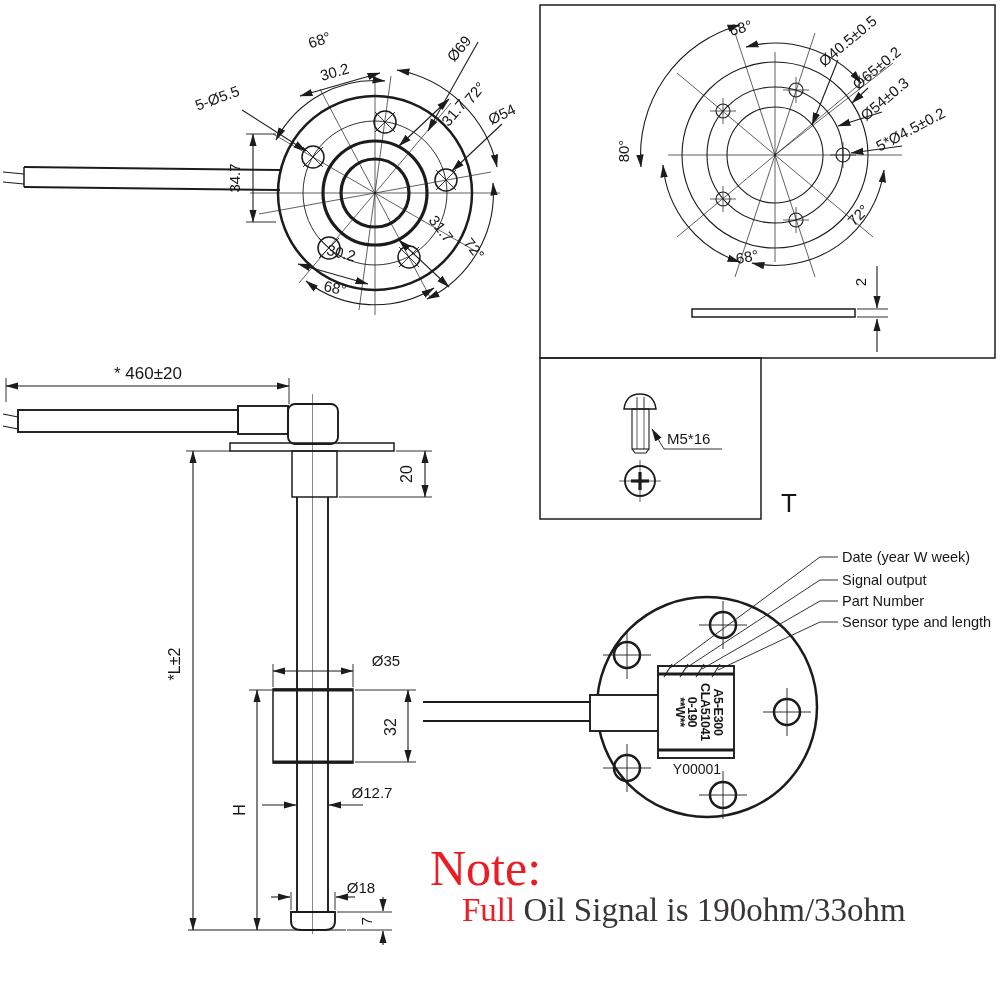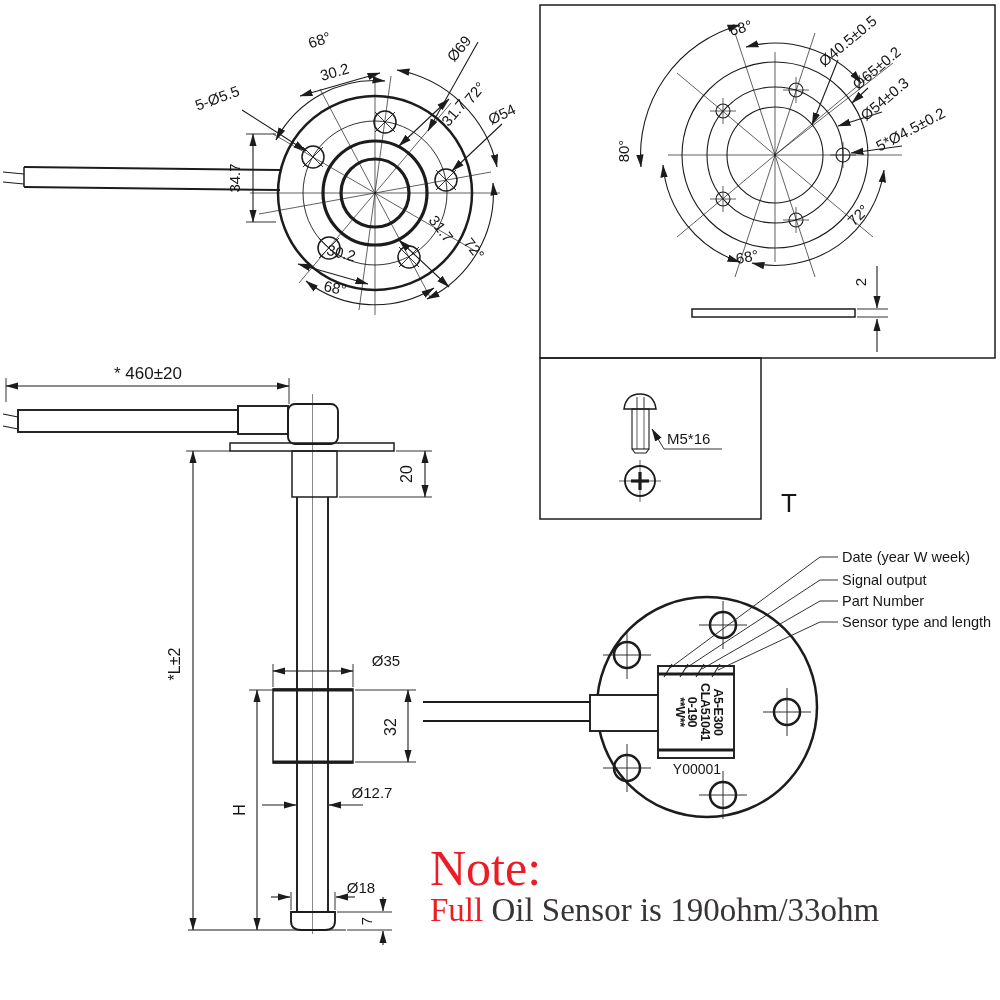--- a/index.html
+++ b/index.html
@@ -13,21 +13,21 @@
   .cl{stroke:#555;stroke-width:.7;}
   .dimt{font-size:15px;}
   .dimt16{font-size:16px;}
   .dimt17{font-size:17px;}
   .callout{font-size:14.5px;}
   .whitefill{fill:#fff;}
   .platetxt{font-size:12.5px;font-weight:700;letter-spacing:-.3px;}
   .note{position:absolute;left:430px;top:843px;font-family:"Liberation Serif",serif;}
   .note-title{font-size:50px;color:var(--accent,#ec1c24);line-height:1.0;}
   .note-line{font-size:33px;color:var(--ink,#393536);line-height:1.07;white-space:nowrap;}
-  .note-line .red{color:var(--accent,#ec1c24);}
+  .note-line .red{color:var(--accent,#ec1c24);margin-left:32px;}
 </style>
 </head>
 <body>
 
 <div id="stage">
 <svg width="1000" height="1000" viewBox="0 0 1000 1000">
   <defs>
     <marker id="a" viewBox="0 0 12 10" refX="11.5" refY="5" markerWidth="13" markerHeight="11" orient="auto-start-reverse" markerUnits="userSpaceOnUse">
       <path d="M0,1.6 L12,5 L0,8.4 Z" fill="#1c1c1c"></path>
     </marker>
@@ -326,15 +326,15 @@
     <path class="ln w08" d="M718,670 L820,622 L838,622" fill="none"></path>
     <text class="callout" x="842" y="562">Date (year W week)</text>
     <text class="callout" x="842" y="585">Signal output</text>
     <text class="callout" x="842" y="606">Part Number</text>
     <text class="callout" x="842" y="627">Sensor type and length</text>
   </g>
 </svg>
 
 <div class="note">
   <div class="note-title">Note:</div>
-  <div class="note-line"><span class="red">Full</span><span> Oil Sensor is 190ohm/33ohm</span></div>
+  <div class="note-line"><span class="red">Full</span><span> Oil Signal is 190ohm/33ohm</span></div>
 </div>
 </div>
 
 </body></html>

